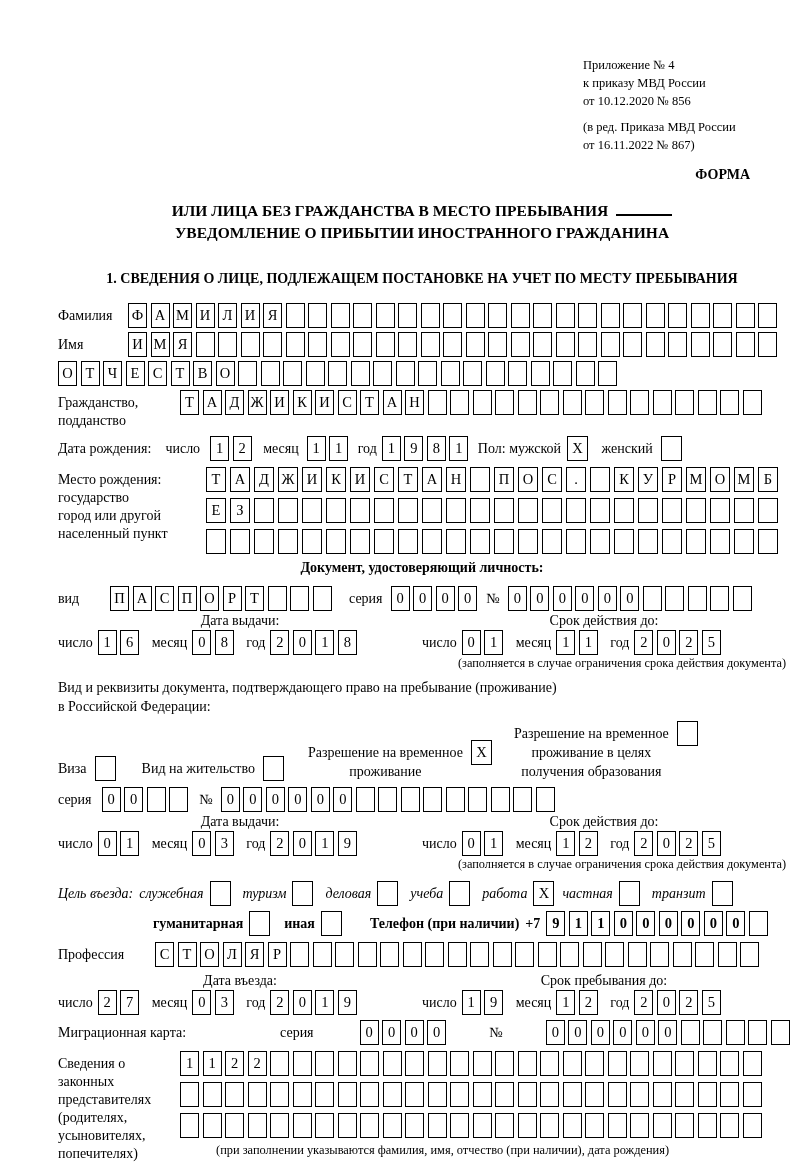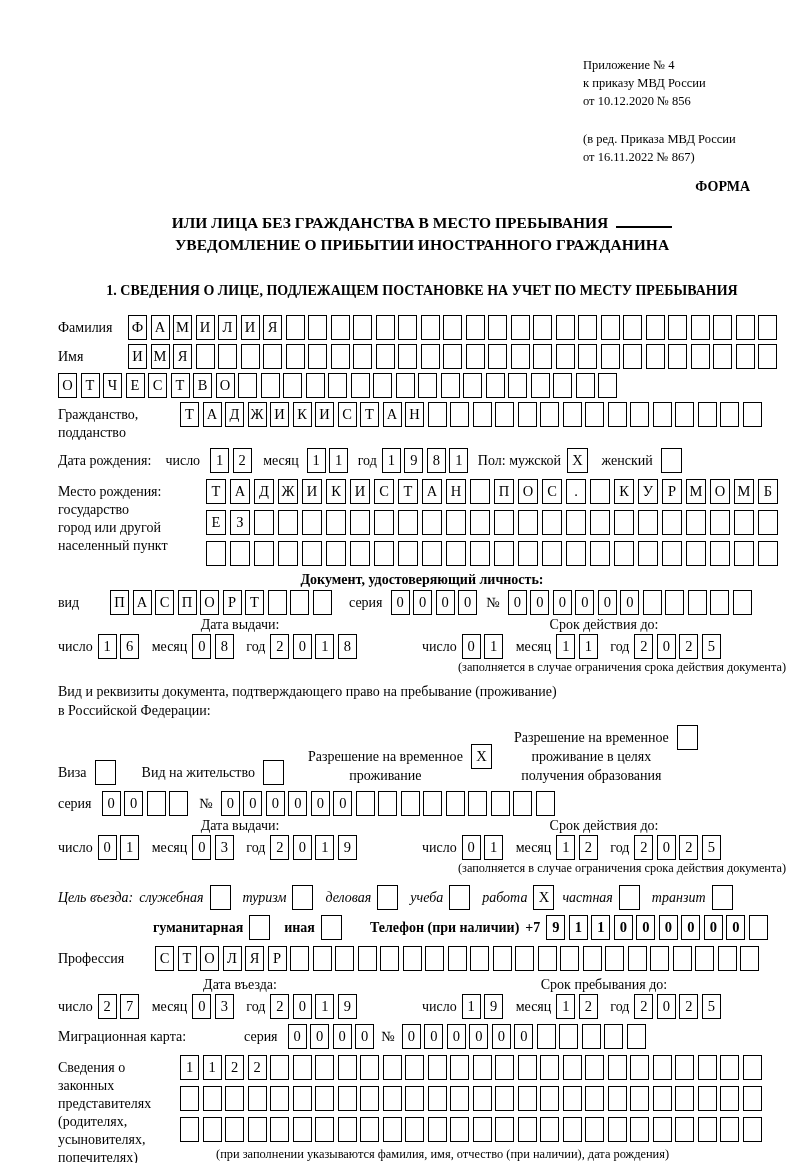--- a/index.html
+++ b/index.html
@@ -10,21 +10,21 @@
     background: #fff;
     color: #000;
     font-family: "Liberation Serif", "DejaVu Serif", serif;
     font-size: 14px;
     overflow: hidden;
   }
   .content { padding: 56px 14px 0 58px; }
 
   
   .annex { width: 185px; margin-left: auto; margin-right: 18px; font-size: 12.5px; line-height: 18px; }
-  .annex .ed { margin-top: 20px; }
+  .annex .ed { margin-top: 8px; }
   .forma { text-align: right; padding-right: 36px; font-weight: bold; font-size: 14px; margin-top: 13px; }
 
   .title { text-align: center; font-weight: bold; font-size: 15.5px; line-height: 22px; margin-top: 17px; }
   .title-underline { display: inline-block; width: 56px; border-bottom: 2px solid #000; height: 14px; margin-left: 8px; }
   .section-heading { text-align: center; font-weight: bold; font-size: 14px; margin-top: 27px; }
 
   
   .boxrow { display: flex; flex-wrap: nowrap; }
   .box {
     flex: none;
@@ -63,21 +63,21 @@
 
   .purpose-row { display: flex; align-items: center; margin-top: 9px; }
   .purpose-row .w { margin-right: 6px; font-style: italic; }
   .purpose-row .cbox { margin-right: 12px; }
 
   .phone-row { display: flex; align-items: center; margin-top: 5px; padding-left: 95px; font-weight: bold; }
   .phone-row .w { margin-right: 6px; }
   .phone-row .cbox { margin-right: 14px; }
   .phone-label { margin-left: 14px; margin-right: 16px; }
 
-  .mig-row { display: flex; align-items: center; margin-top: 5px; }
+  .mig-row { display: flex; align-items: center; margin-top: 5px; gap: 36px; }
 
   .rep-note { font-size: 12.4px; margin-top: -20px; margin-left: 158px; }
 </style>
 </head>
 <body>
 
 <div class="page">
   <div class="content">
 
     <div class="annex">
@@ -341,21 +341,21 @@
             <span class="box"></span>
             <span class="box"></span>
             <span class="box"></span>
             <span class="box"></span>
           </div>
       </div>
     </div>
 
     <div class="center-bold" style="margin-top:0">Документ, удостоверяющий личность:</div>
 
-    <div class="frow" style="align-items:flex-end; margin-top:2px">
+    <div class="frow" style="align-items:flex-end; margin-top:10px">
       <span class="w" style="width:52px">вид</span>
       <div class="boxrow" style="margin-right:14px">
           <span class="box">П</span>
           <span class="box">А</span>
           <span class="box">С</span>
           <span class="box">П</span>
           <span class="box">О</span>
           <span class="box">Р</span>
           <span class="box">Т</span>
           <span class="box"></span>

